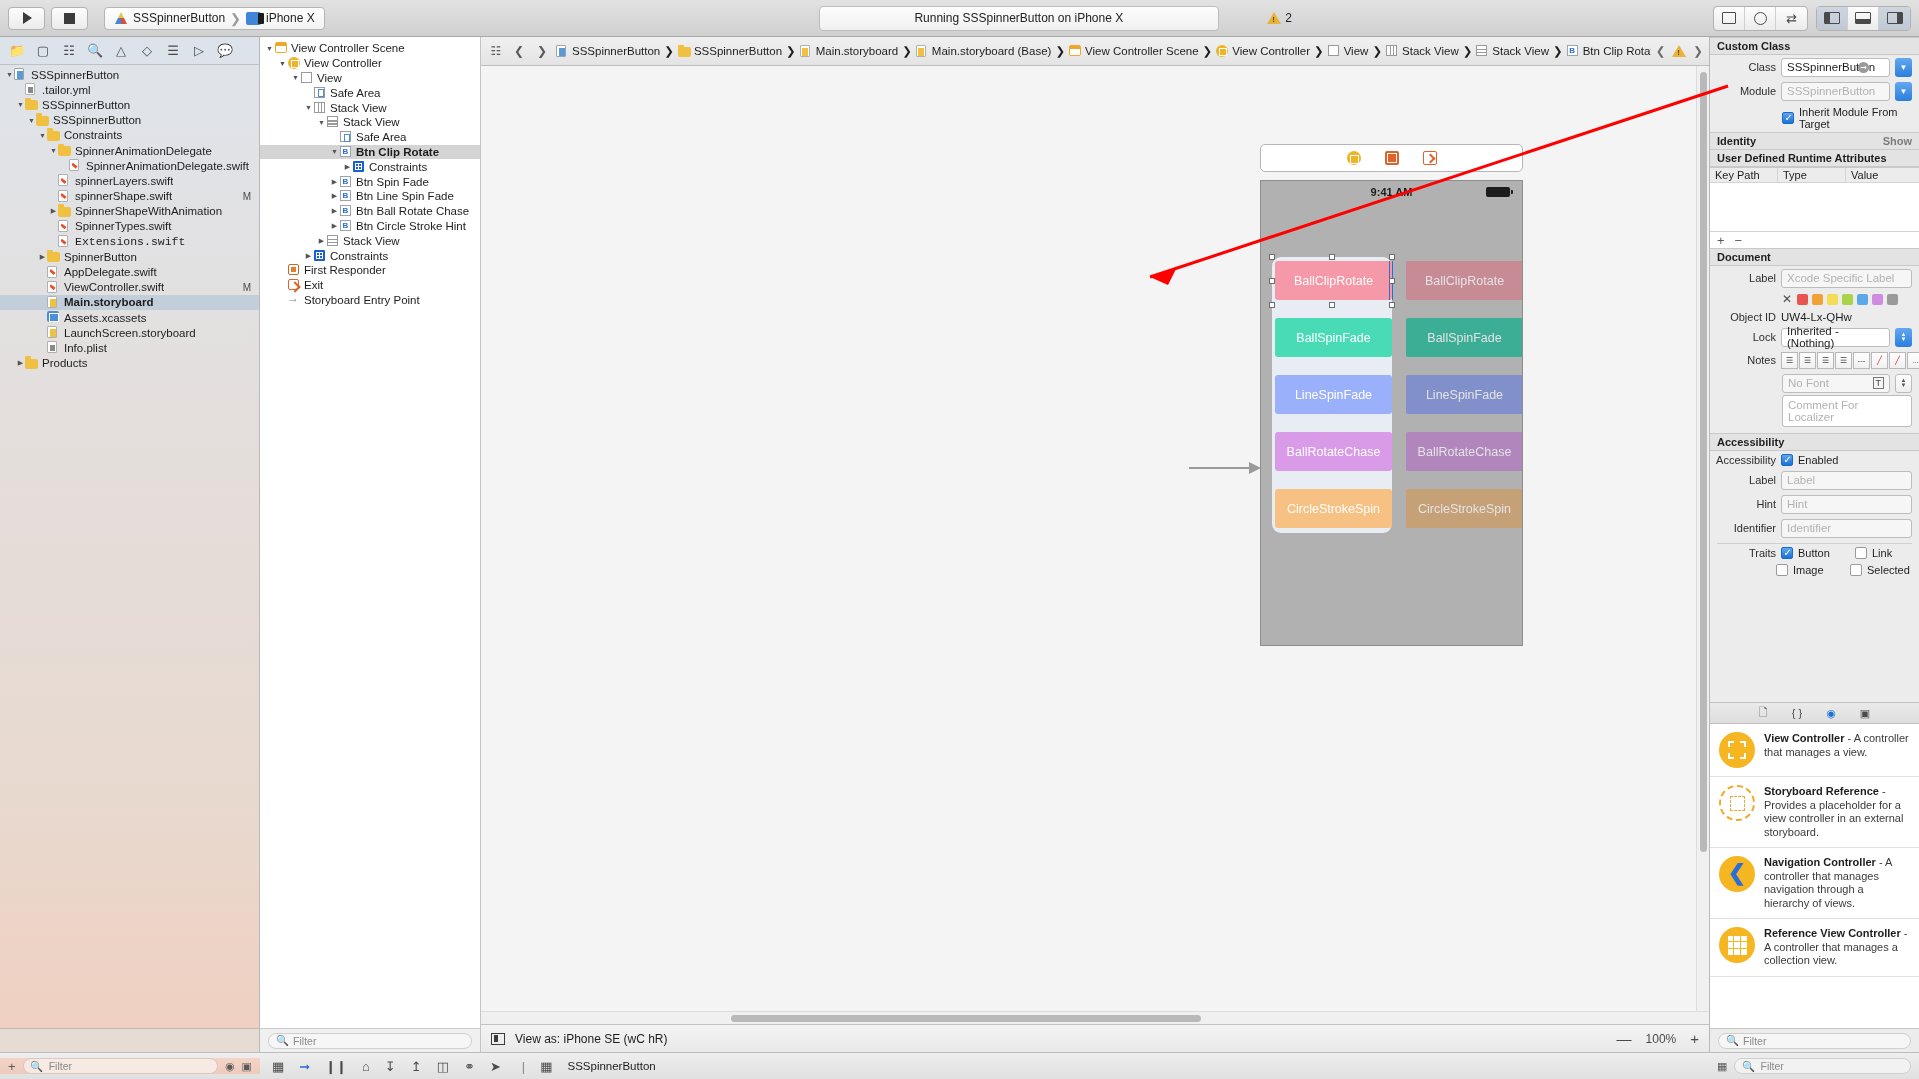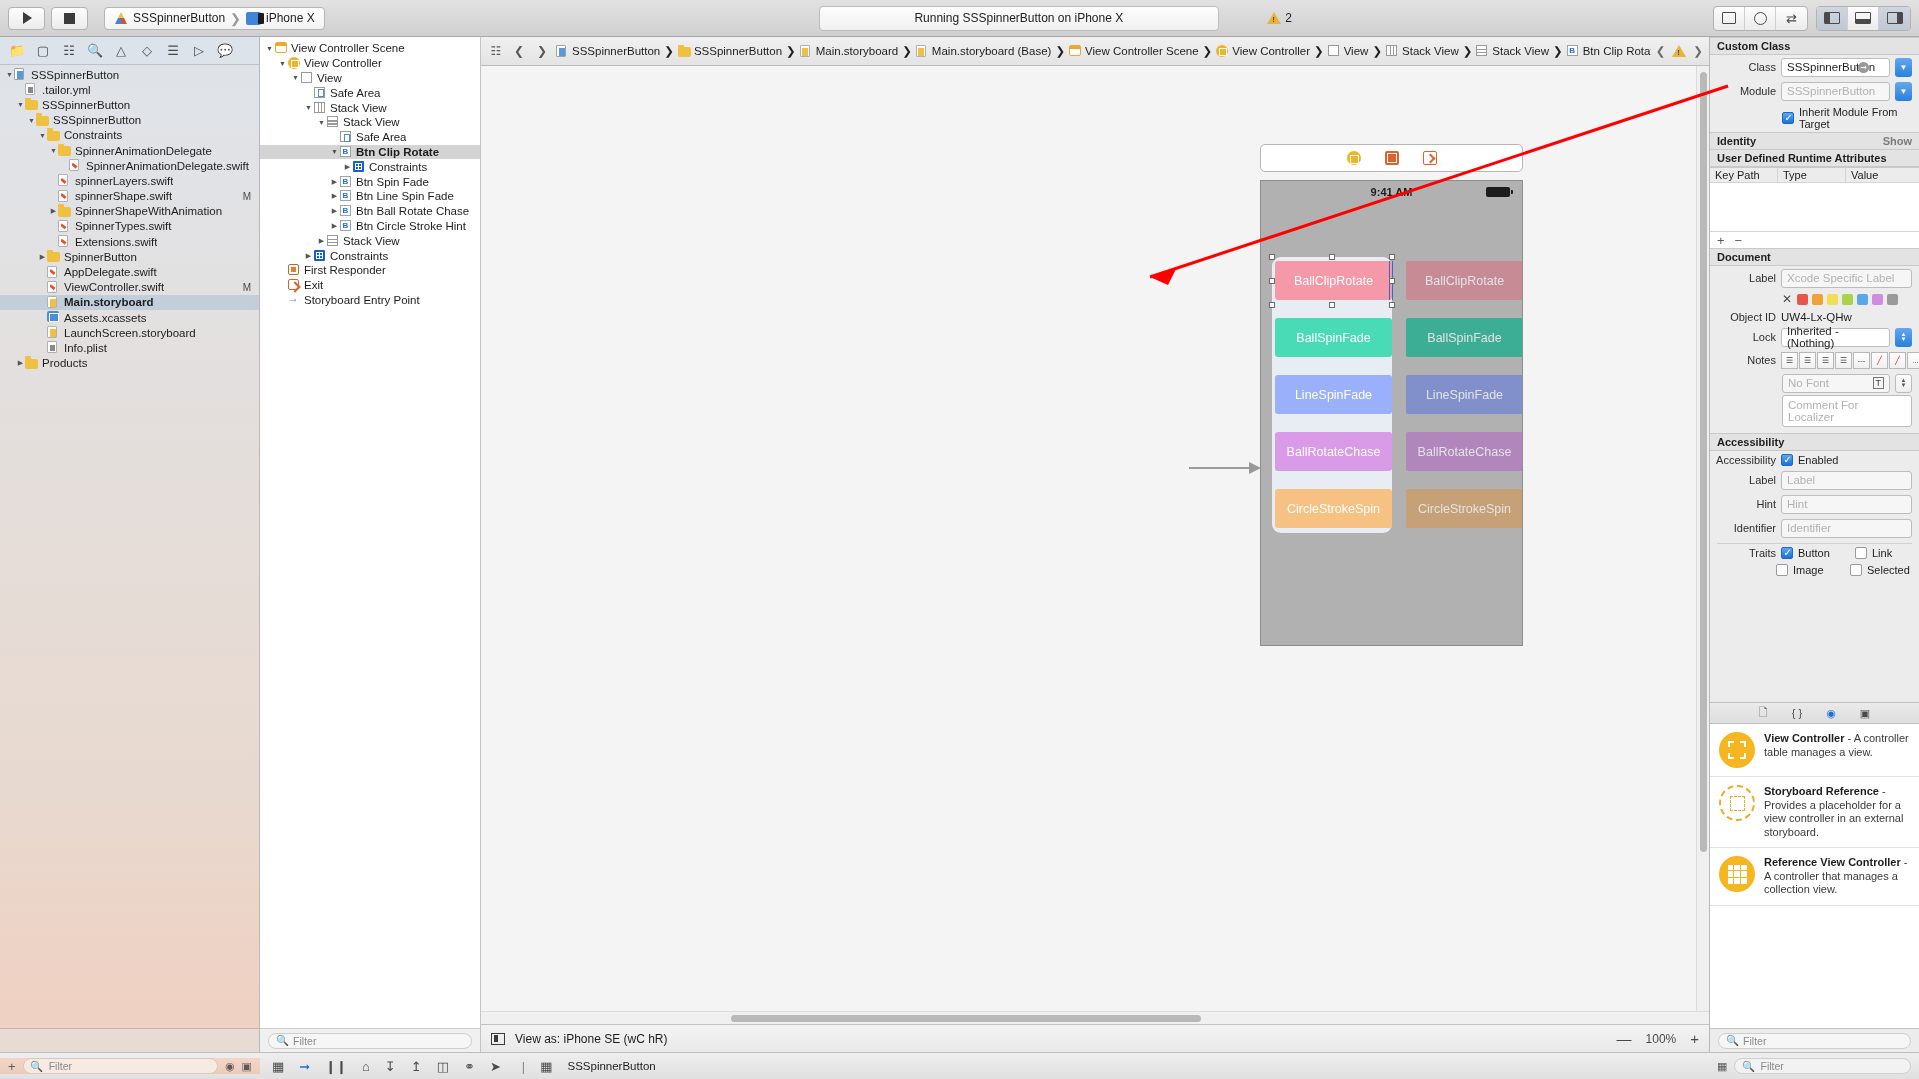--- a/index.html
+++ b/index.html
@@ -420,21 +420,21 @@
             </span>
             <span class="lbl">SpinnerShapeWithAnimation</span>
           </div>
           <div class="row" style="padding-left: 49px;">
             <span class="disc"></span>
             <span class="fi">
               <span class="f-swift" style="position: absolute; top: 1px;"></span>
             </span>
             <span class="lbl">SpinnerTypes.swift</span>
           </div>
-          <div class="row" style="padding-left: 49px;">
+          <div class="row" style="padding-left: 49px; font-family: Liberation Mono, monospace;">
             <span class="disc"></span>
             <span class="fi">
               <span class="f-swift" style="position: absolute; top: 1px;"></span>
             </span>
             <span class="lbl">Extensions.swift</span>
           </div>
           <div class="row" style="padding-left: 38px;">
             <span class="disc">▶</span>
             <span class="fi">
               <span class="f-folder" style="position: absolute; top: 3px;"></span>
@@ -942,27 +942,33 @@
         <span class="it">{ }</span>
         <span class="it on">◉</span>
         <span class="it">▣</span>
       </div>
 
       <div class="lib-list" id="lib-list">
           <div class="lib-item">
             <div class="lib-ico">
               <span class="li-vc"></span>
             </div>
-            <div class="lib-txt"><b>View Controller</b><span> - A controller table manages a view.</span></div>
+            <div class="lib-txt"><b>View Controller</b><span> - A controller that manages a view.</span></div>
           </div>
           <div class="lib-item">
             <div class="lib-ico dash">
               <span class="li-sr"></span>
             </div>
             <div class="lib-txt"><b>Storyboard Reference</b><span> - Provides a placeholder for a view controller in an external storyboard.</span></div>
+          </div>
+          <div class="lib-item">
+            <div class="lib-ico">
+              <span class="li-nav">❮</span>
+            </div>
+            <div class="lib-txt"><b>Navigation Controller</b><span> - A controller that manages navigation through a hierarchy of views.</span></div>
           </div>
           <div class="lib-item">
             <div class="lib-ico">
               <span class="li-col">
                 <i></i>
                 <i></i>
                 <i></i>
                 <i></i>
                 <i></i>
                 <i></i>

